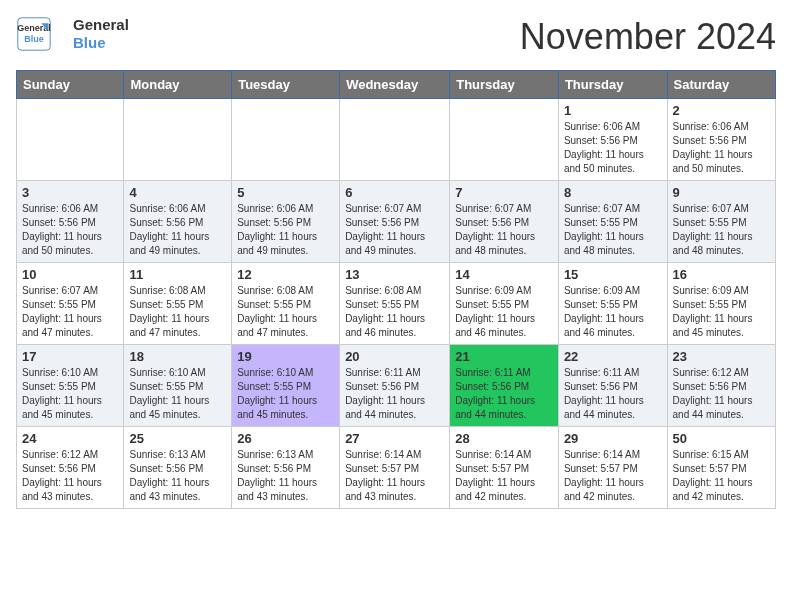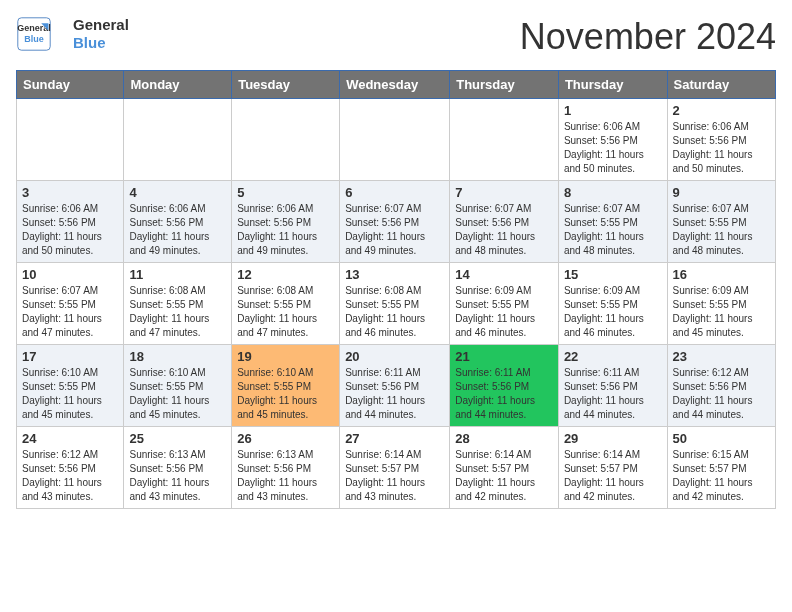--- a/index.html
+++ b/index.html
@@ -190,21 +190,21 @@
         </tr>
         <tr>
           <td style="background: rgb(238, 242, 247);">
             <span class="day-number">17</span>
             <div class="day-info">Sunrise: 6:10 AM<br>Sunset: 5:55 PM<br>Daylight: 11 hours<br>and 45 minutes.</div>
           </td>
           <td style="background: rgb(238, 242, 247);">
             <span class="day-number">18</span>
             <div class="day-info">Sunrise: 6:10 AM<br>Sunset: 5:55 PM<br>Daylight: 11 hours<br>and 45 minutes.</div>
           </td>
-          <td style="background: #fdba74;">
+          <td style="background: #c4b5fd;">
             <span class="day-number">19</span>
             <div class="day-info">Sunrise: 6:10 AM<br>Sunset: 5:55 PM<br>Daylight: 11 hours<br>and 45 minutes.</div>
           </td>
           <td style="background: rgb(238, 242, 247);">
             <span class="day-number">20</span>
             <div class="day-info">Sunrise: 6:11 AM<br>Sunset: 5:56 PM<br>Daylight: 11 hours<br>and 44 minutes.</div>
           </td>
           <td style="background: #22c55e;">
             <span class="day-number">21</span>
             <div class="day-info">Sunrise: 6:11 AM<br>Sunset: 5:56 PM<br>Daylight: 11 hours<br>and 44 minutes.</div>

